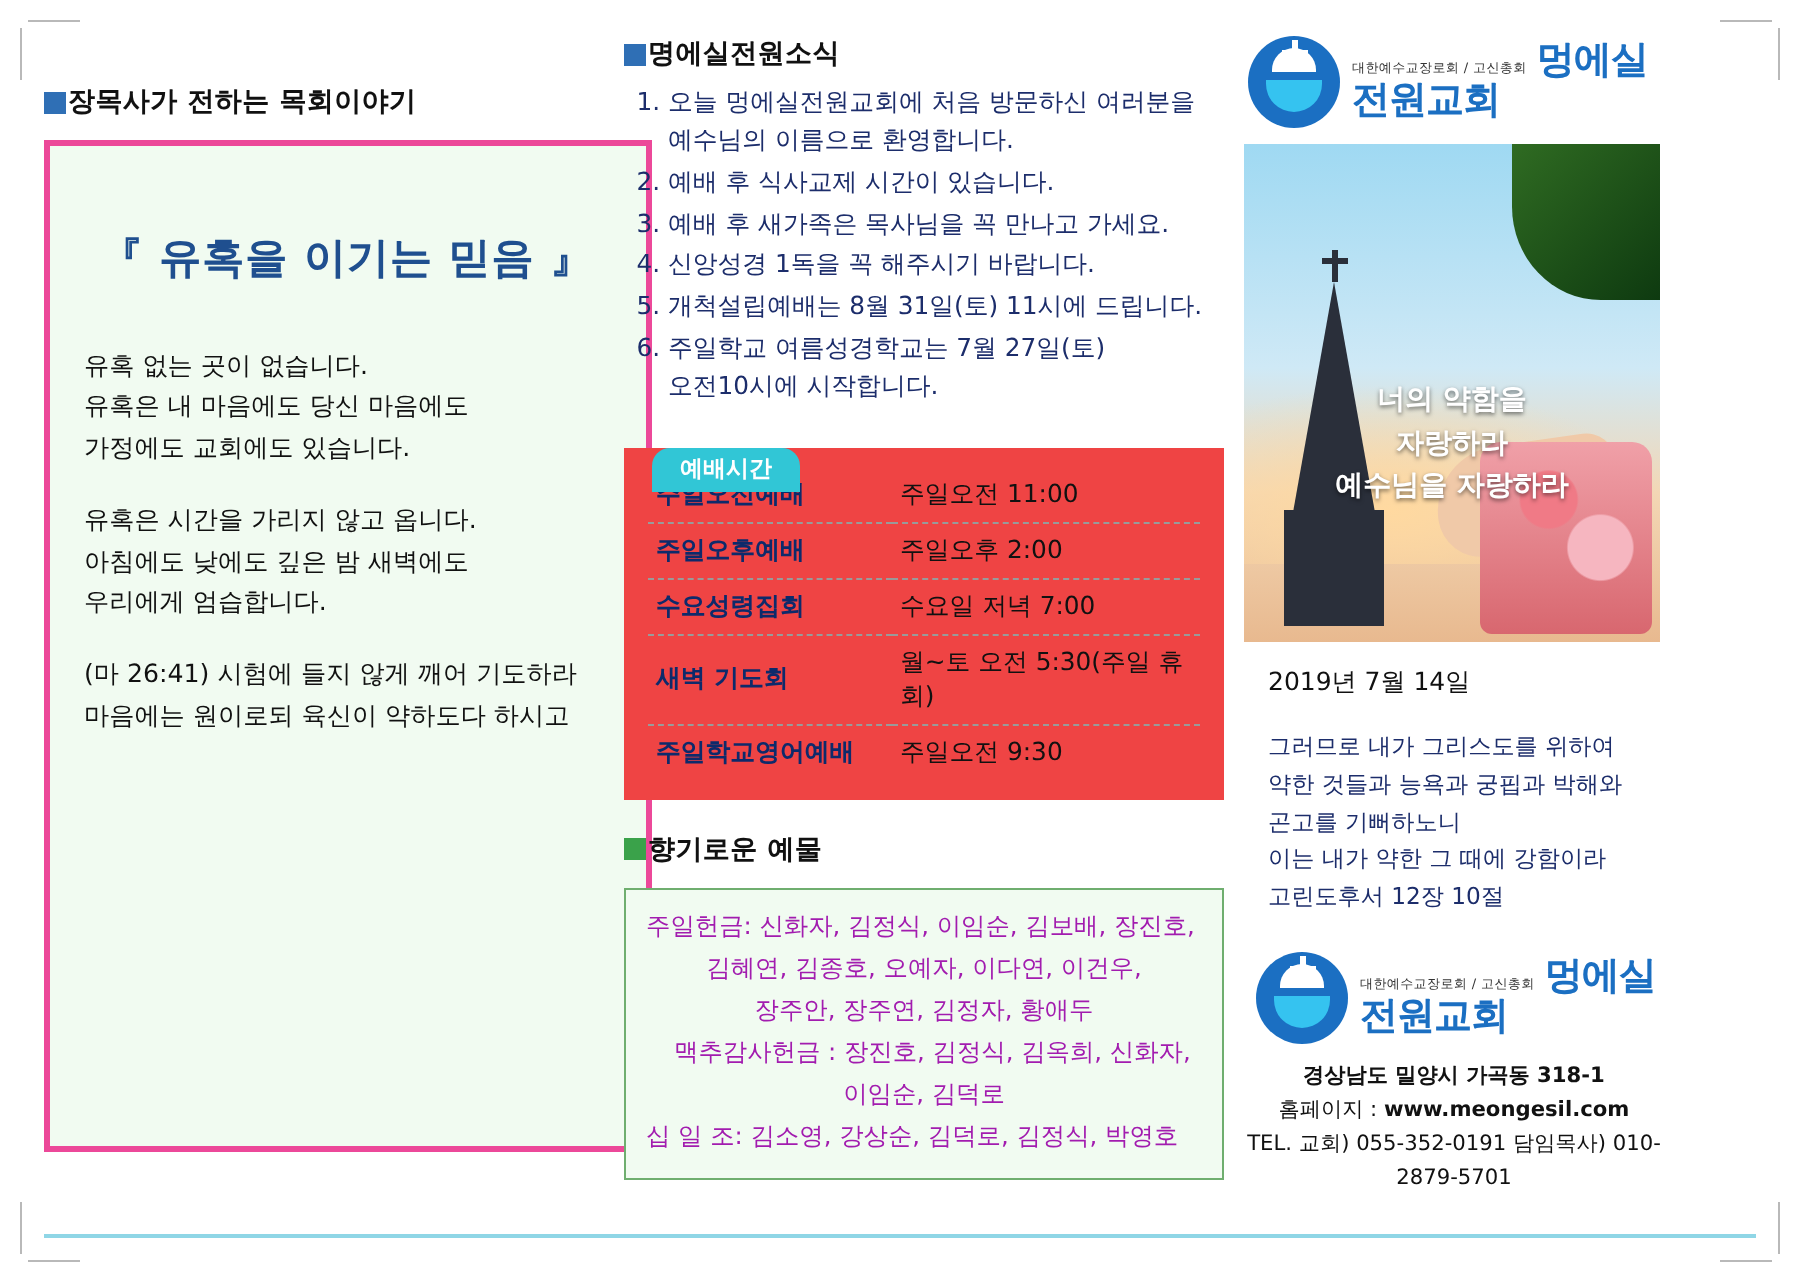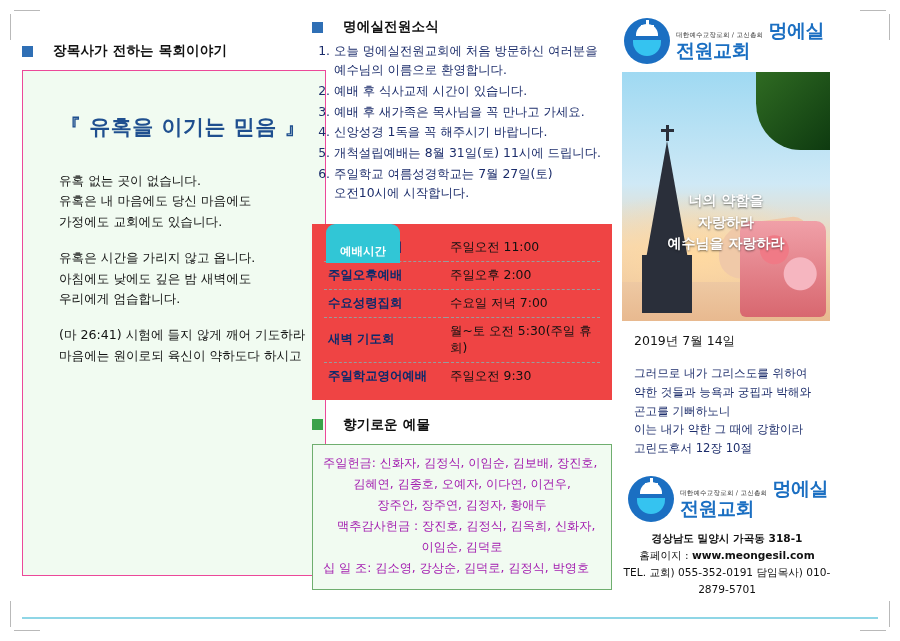--- a/index.html
+++ b/index.html
@@ -28,41 +28,41 @@
 
   
   .col-left {
     position: absolute;
     left: 22px; top: 42px;
     width: 282px;
   }
   .sec-head {
     display: flex;
     align-items: center;
-    gap: 20px;
+    gap: 1px;
     margin-bottom: 10px;
   }
   .sec-square {
     width: 11px; height: 11px;
     background: #2f6fb5;
     flex: none;
   }
   .sec-title {
     font-size: 13.5px;
     font-weight: bold;
     letter-spacing: .2px;
     color: #111;
   }
   .sermon-box {
-    border: 1px solid #ec4899;
+    border: 3px solid #ec4899;
     background: #f1fbf1;
     width: 304px;
     height: 506px;
     box-sizing: border-box;
-    padding: 24px 18px 10px 36px;
+    padding: 24px 18px 10px 17px;
   }
   .sermon-title {
     text-align: center;
     font-size: 21px;
     font-weight: bold;
     color: #1f4f8f;
     margin: 18px 0 30px 0;
     letter-spacing: .5px;
   }
   .sermon-p {
@@ -95,21 +95,21 @@
     margin-top: 14px;
     position: relative;
   }
   .wt-tab {
     position: absolute;
     left: 14px; top: 0;
     background: #31c6d6;
     color: #ffffff;
     font-size: 11.5px;
     font-weight: bold;
-    padding: 20px 14px 4px 14px;
+    padding: 3px 14px 4px 14px;
     border-radius: 9px 9px 0 0;
   }
   .wt-box {
     margin-top: 21px;
     background: #ef4444;
     padding: 10px 12px 10px 12px;
   }
   table.wt {
     width: 100%;
     border-collapse: collapse;

